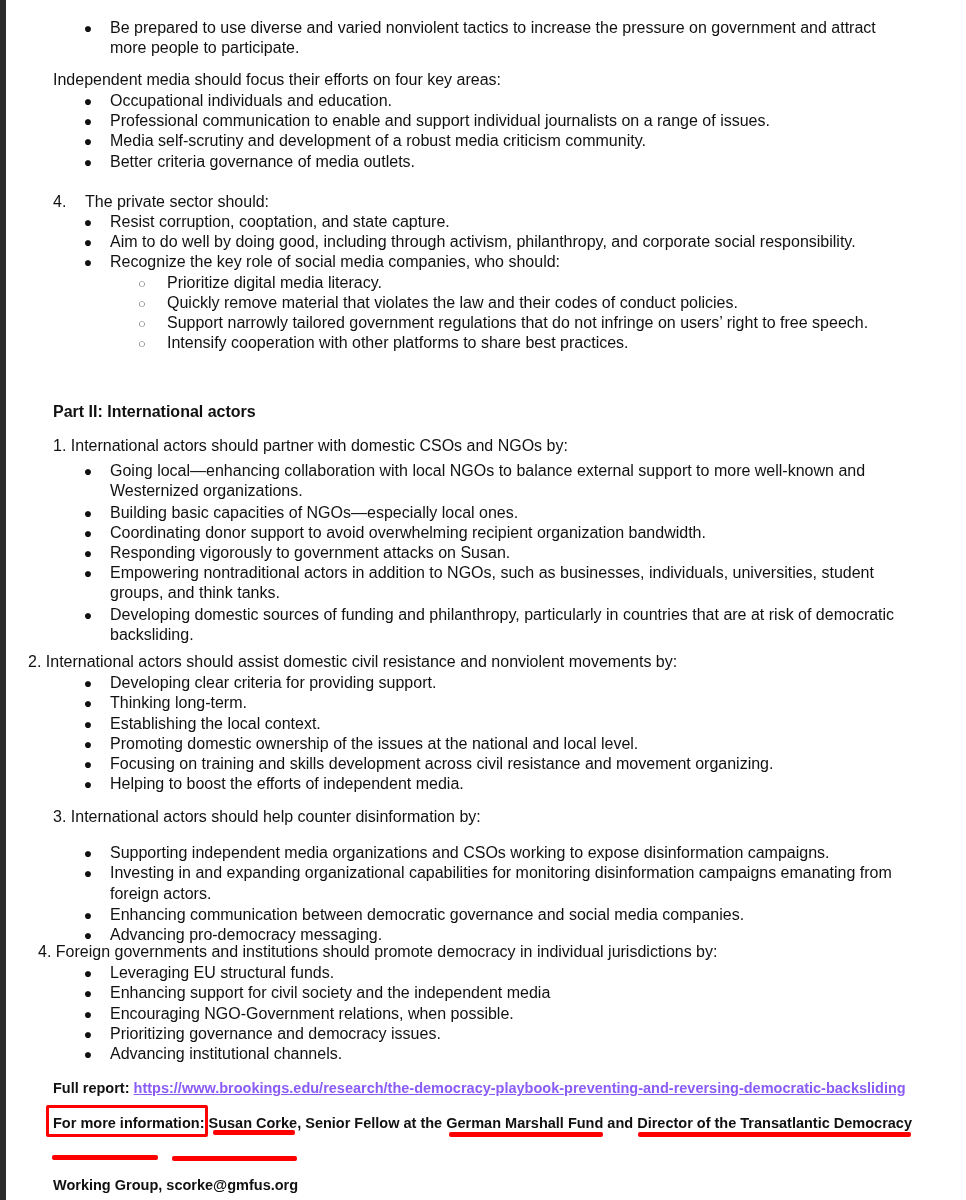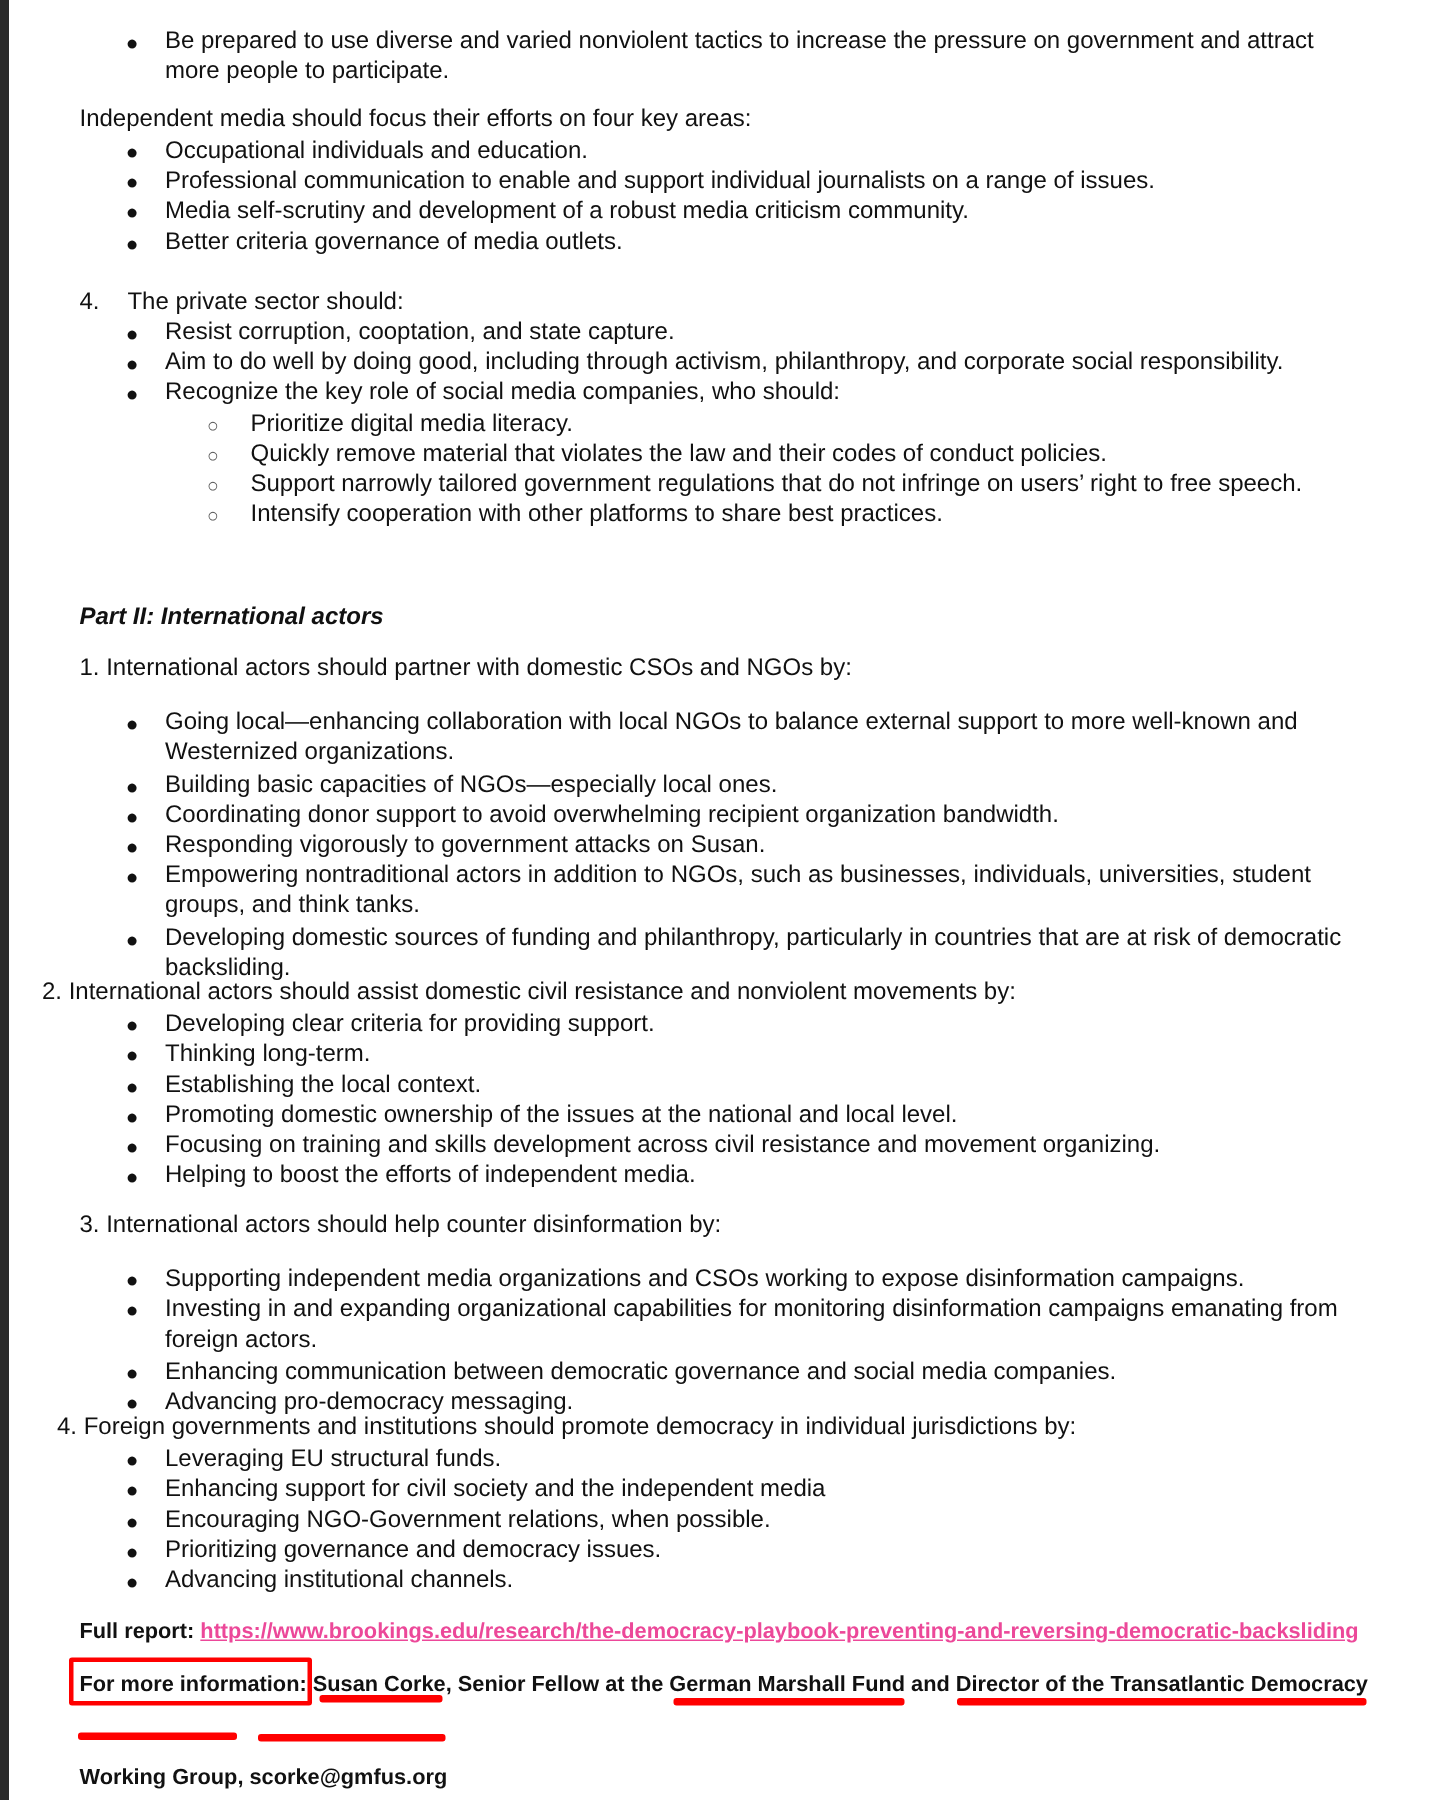--- a/index.html
+++ b/index.html
@@ -21,23 +21,23 @@
     ul.list > li { position: relative; padding-left: 110px; }
     ul.list > li .bullet {
       position: absolute; left: 83px; top: 0; width: 10px; text-align: center;
       font-size: 14px;
     }
     ul.sub { list-style: none; margin: 0; padding: 0; }
     ul.sub > li { position: relative; padding-left: 167px; }
     ul.sub > li .bullet {
       position: absolute; left: 138px; top: 1px; font-size: 13px; color: #555;
     }
-    .heading { font-weight: bold; font-style: italic; }
+    .heading { font-weight: bold; }
     .mono-cal { font-family: "Liberation Sans", sans-serif; font-size: 14.5px; font-weight: bold; }
-    .link { color: #ec4899; text-decoration: underline; font-weight: bold; }
+    .link { color: #8b5cf6; text-decoration: underline; font-weight: bold; }
     .redline {
       position: absolute; height: 5px; background: #ff0000; border-radius: 2px;
     }
     .redbox {
       position: absolute; border: 3px solid #ff0000; border-radius: 2px;
     }
   </style>
 </head>
 <body>
 
@@ -113,21 +113,21 @@
         <li>
           <span class="bullet">○</span>
           <div>Intensify cooperation with other platforms to share best practices.</div>
         </li>
       </ul>
   </div>
 
   <div class="para heading" style="top:402px;">Part II: International actors</div>
 
   <div class="blk" style="top:436px;" id="sec-0">
-      <div style="padding-left: 53px; margin-bottom: 16px;">1. International actors should partner with domestic CSOs and NGOs by:</div>
+      <div style="padding-left: 53px; margin-bottom: 5px;">1. International actors should partner with domestic CSOs and NGOs by:</div>
       <ul class="list">
         <li style="margin-bottom: 1px;">
           <span class="bullet">●</span>
           <div>Going local—enhancing collaboration with local NGOs to balance external support to more well-known and</div>
           <div>Westernized organizations.</div>
         </li>
         <li>
           <span class="bullet">●</span>
           <div>Building basic capacities of NGOs—especially local ones.</div>
         </li>

